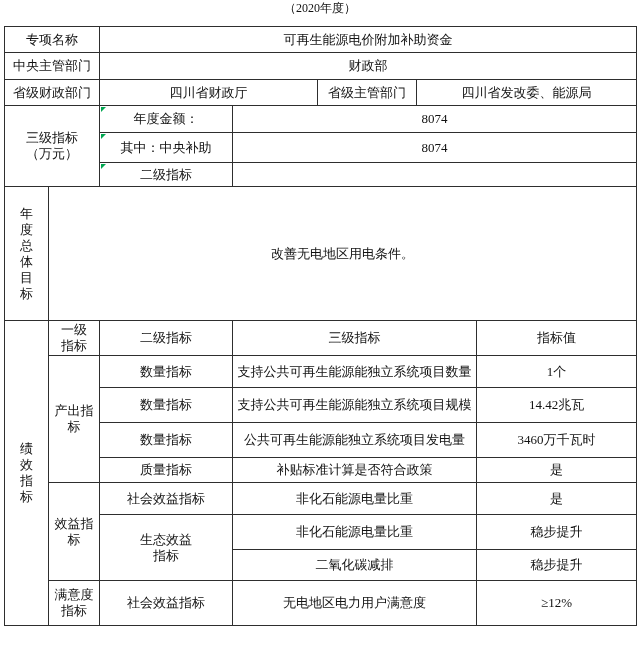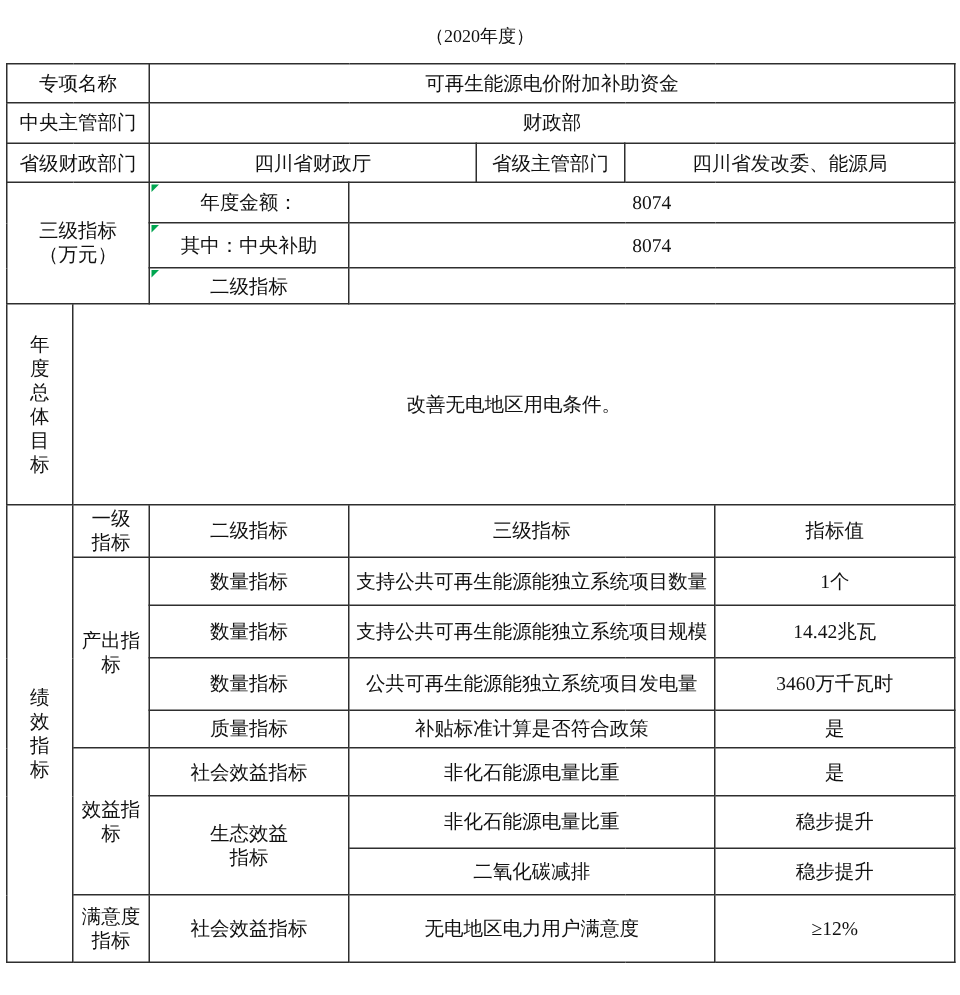--- a/index.html
+++ b/index.html
@@ -15,21 +15,21 @@
     text-align:center;
     font-size:20px;
     font-weight:bold;
     letter-spacing:1px;
     padding-top:12px;
     line-height:24px;
   }
   .subtitle{
     text-align:center;
     font-size:12px;
-    margin-top:16px;
+    margin-top:0;
     line-height:16px;
   }
   table.main{
     border-collapse:collapse;
     table-layout:fixed;
     margin:10px 0 0 4px;
     width:633px;
   }
   table.main td{
     border:1px solid #2e2e2e;

